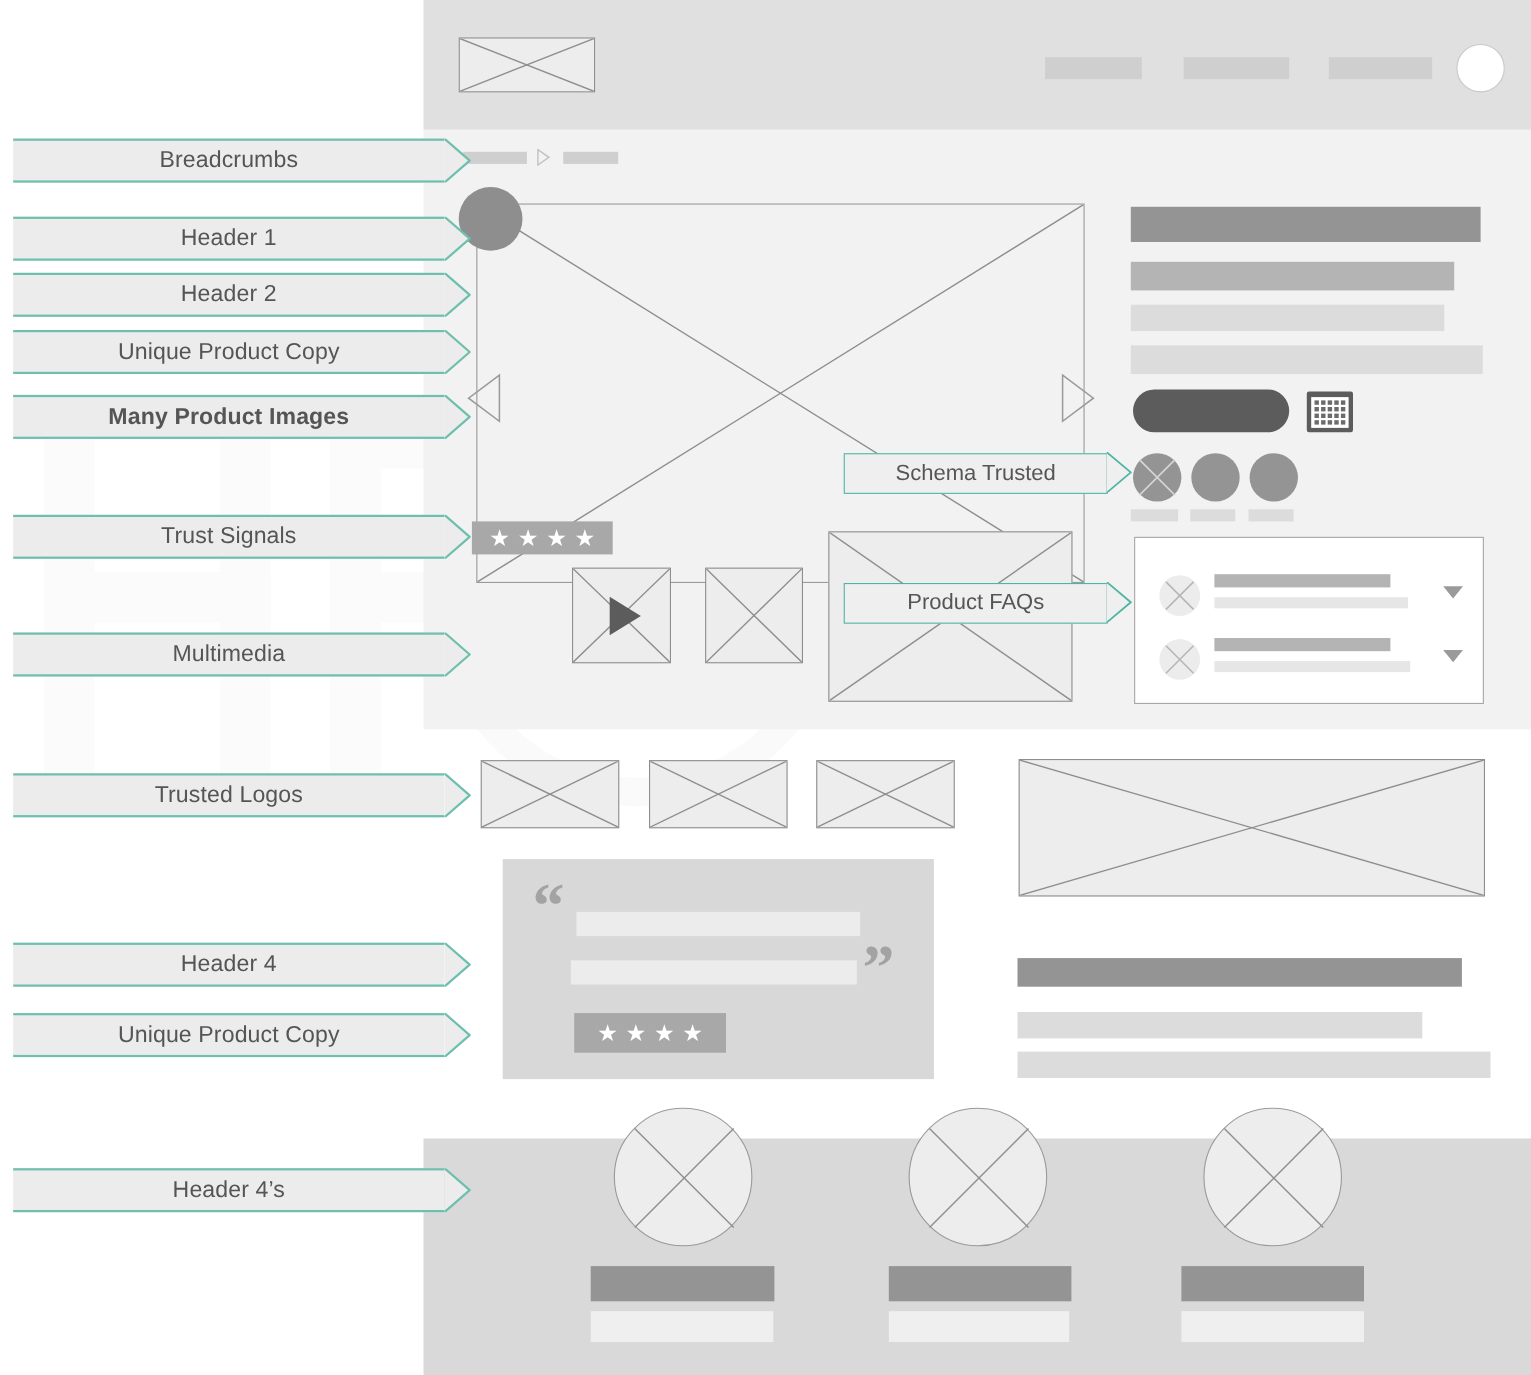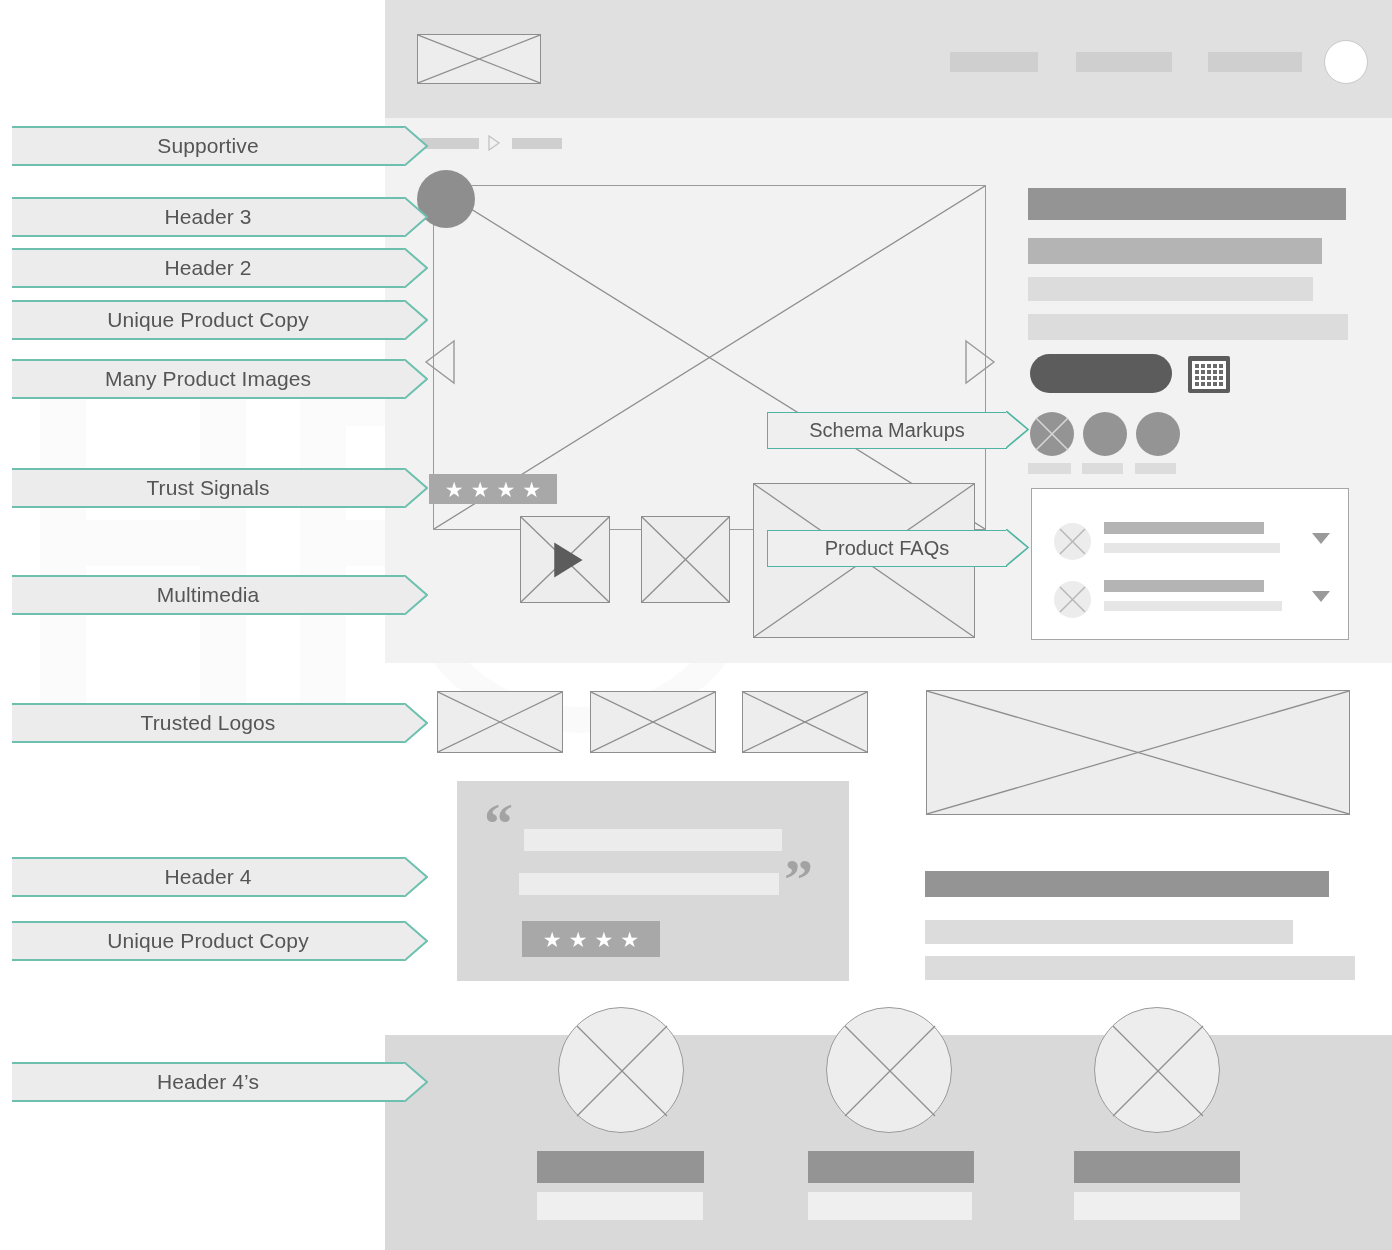--- a/index.html
+++ b/index.html
@@ -311,49 +311,49 @@
 </div>
 
 <div class="bar" style="left:537px; top:1151px; width:167px; height:32px; background:#949494; z-index:6;"></div>
 <div class="bar" style="left:537px; top:1192px; width:166px; height:28px; background:#efefef; z-index:6;"></div>
 <div class="bar" style="left:808px; top:1151px; width:166px; height:32px; background:#949494; z-index:6;"></div>
 <div class="bar" style="left:808px; top:1192px; width:164px; height:28px; background:#efefef; z-index:6;"></div>
 <div class="bar" style="left:1074px; top:1151px; width:166px; height:32px; background:#949494; z-index:6;"></div>
 <div class="bar" style="left:1074px; top:1192px; width:166px; height:28px; background:#efefef; z-index:6;"></div>
 
 <div class="callout" style="left:767px; top:412px; width:240px;">
-  <span>Schema Markups</span>
+  <span>Schema Trusted</span>
   <span class="arrow">
     <svg width="23" height="37" viewBox="0 0 23 37">
         <polyline points="0,0 22,18.5 0,37" fill="#efefef" stroke="#4fb5a2" stroke-width="1.6"></polyline>
       </svg>
   </span>
 </div>
 <div class="callout" style="left:767px; top:530px; width:240px;">
   <span>Product FAQs</span>
   <span class="arrow">
     <svg width="23" height="37" viewBox="0 0 23 37">
         <polyline points="0,0 22,18.5 0,37" fill="#efefef" stroke="#4fb5a2" stroke-width="1.6"></polyline>
       </svg>
   </span>
 </div>
 
 <div class="rail">
 
   <div class="tag" style="top:126px; width:392px;">
-    <span>Supportive</span>
+    <span>Breadcrumbs</span>
     <span class="arrow">
       <svg width="24" height="40" viewBox="0 0 24 40">
           <polyline points="0,0 23,20 0,40" fill="#ececec" stroke="#6dbfae" stroke-width="2"></polyline>
         </svg>
     </span>
   </div>
 
   <div class="tag" style="top:197px; width:392px;">
-    <span>Header 3</span>
+    <span>Header 1</span>
     <span class="arrow">
       <svg width="24" height="40" viewBox="0 0 24 40">
           <polyline points="0,0 23,20 0,40" fill="#ececec" stroke="#6dbfae" stroke-width="2"></polyline>
         </svg>
     </span>
   </div>
 
   <div class="tag" style="top:248px; width:392px;">
     <span>Header 2</span>
     <span class="arrow">
@@ -365,21 +365,21 @@
 
   <div class="tag" style="top:300px; width:392px;">
     <span>Unique Product Copy</span>
     <span class="arrow">
       <svg width="24" height="40" viewBox="0 0 24 40">
           <polyline points="0,0 23,20 0,40" fill="#ececec" stroke="#6dbfae" stroke-width="2"></polyline>
         </svg>
     </span>
   </div>
 
-  <div class="tag" style="top:359px; width:392px;">
+  <div class="tag" style="top:359px; width:392px;font-weight:bold;">
     <span>Many Product Images</span>
     <span class="arrow">
       <svg width="24" height="40" viewBox="0 0 24 40">
           <polyline points="0,0 23,20 0,40" fill="#ececec" stroke="#6dbfae" stroke-width="2"></polyline>
         </svg>
     </span>
   </div>
 
   <div class="tag" style="top:468px; width:392px;align-items:center;">
     <span>Trust Signals</span>

